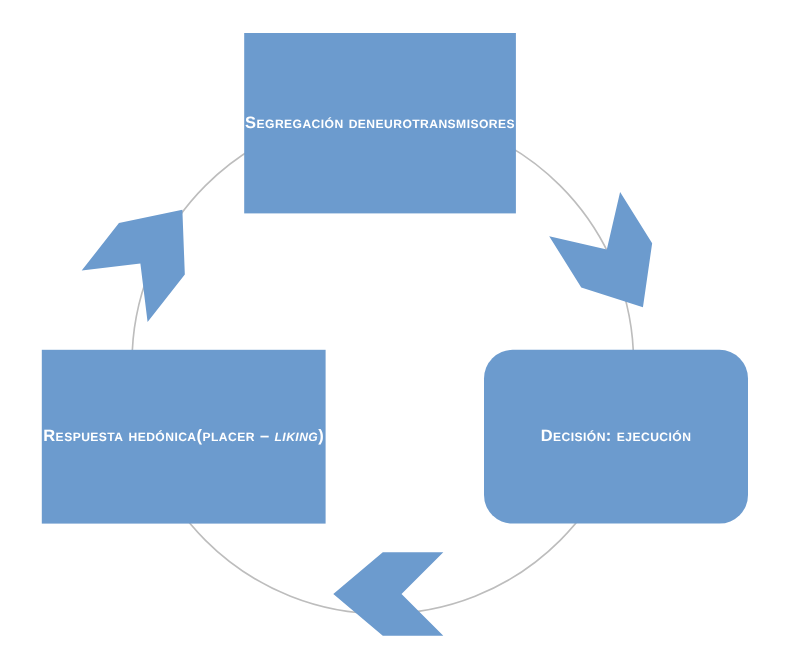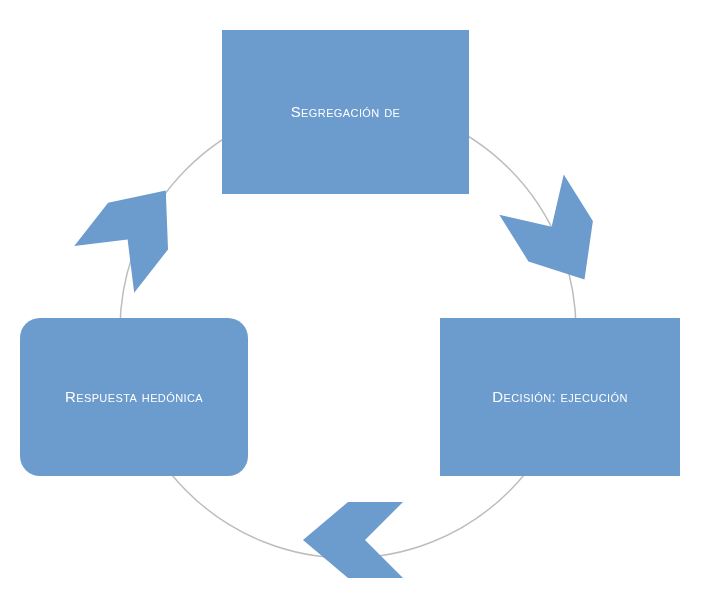--- a/index.html
+++ b/index.html
@@ -35,51 +35,56 @@
     background: var(--box-fill, #6c9bce);
     color: var(--text-color, #ffffff);
     display: flex;
     align-items: center;
     justify-content: center;
     text-align: center;
     font-variant: small-caps;
     font-size: 15px;
     letter-spacing: 0.4px;
     line-height: 1.45;
+    font-weight: bold;
   }
   .node .line { display: block; }
   .node em {
     font-style: italic;
     font-variant: small-caps;
   }
   .node-top   { left: 222px; top: 30px;  width: 247px; height: 164px; }
-  .node-left  { left: 20px;  top: 318px; width: 228px; height: 158px; border-radius: 20px; }
-  .node-right { left: 440px; top: 318px; width: 240px; height: 158px; }
+  .node-left  { left: 38px;  top: 318px; width: 258px; height: 158px; }
+  .node-right { left: 440px; top: 318px; width: 240px; height: 158px; border-radius: 26px; }
 </style>
 </head>
 <body>
 
 <div class="canvas">
 
   <svg class="underlay" viewBox="0 0 724 600">
 
     <circle class="cycle-circle" cx="348" cy="330" r="228"></circle>
 
     <polygon class="chevron" points="-50,-38 5,-38 50,0 5,38 -50,38 -12,0" transform="translate(558,237) rotate(58)"></polygon>
 
     <polygon class="chevron" points="-50,-38 5,-38 50,0 5,38 -50,38 -12,0" transform="translate(353,540) rotate(180)"></polygon>
 
     <polygon class="chevron" points="-50,-38 5,-38 50,0 5,38 -50,38 -12,0" transform="translate(135,230) rotate(-52)"></polygon>
   </svg>
 
   <div class="node node-top">
     <span class="line">Segregación de</span>
+    <span class="line">neurotransmisores</span>
   </div>
 
   <div class="node node-right">
     <span class="line">Decisión: ejecución</span>
   </div>
 
   <div class="node node-left">
     <span class="line">Respuesta hedónica</span>
+    <span class="line">
+      <span>(placer – </span><em>liking</em><span>)</span>
+    </span>
   </div>
 
 </div>
 
 </body></html>

